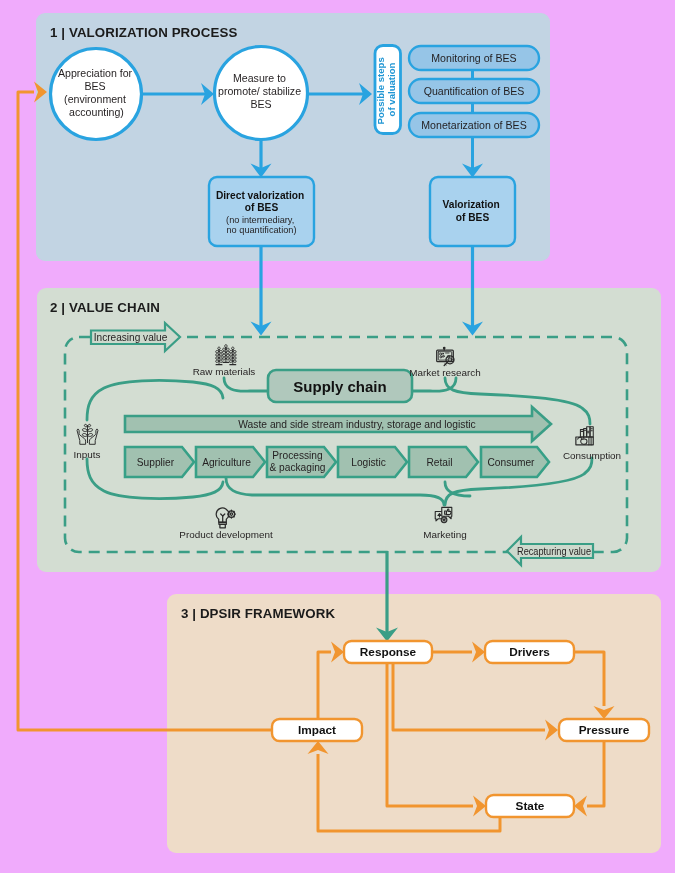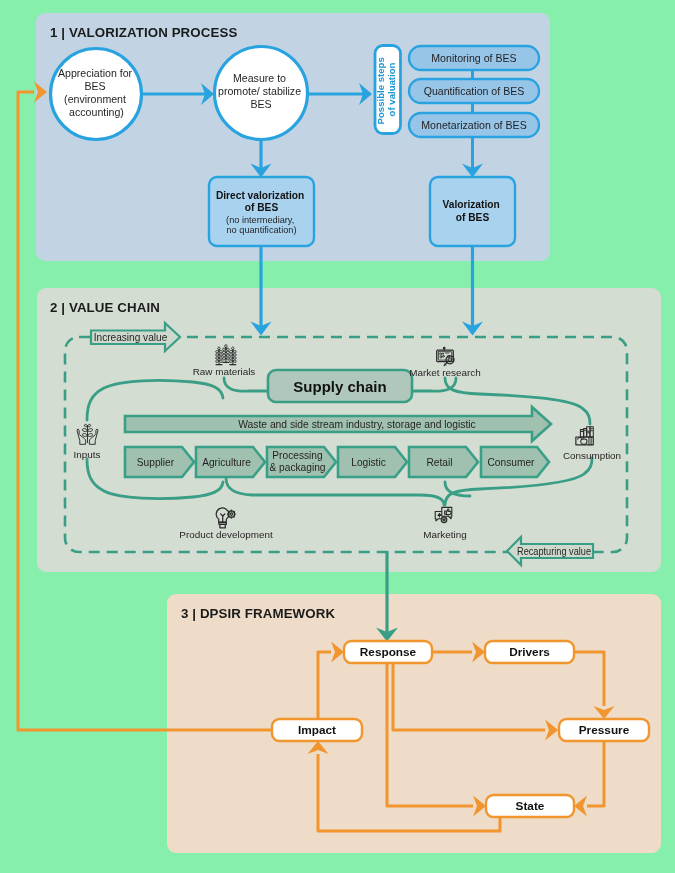--- a/index.html
+++ b/index.html
@@ -1,17 +1,17 @@
 <!DOCTYPE html>
 <html><head>
 <meta charset="utf-8">
 <style>
   html,body{margin:0;padding:0;background:#ece9e4;}
   body{width:675px;height:873px;font-family:"Liberation Sans",sans-serif;overflow:hidden;}
-  #root{position:relative;width:675px;height:873px;background:#86efac;}
+  #root{position:relative;width:675px;height:873px;background:#f0abfc;}
   svg#scene{position:absolute;left:0;top:0;}
   text{font-family:"Liberation Sans",sans-serif;fill:#231f20;}
   .panel-title{font-size:13.3px;font-weight:bold;fill:#1b1b1b;letter-spacing:0.1px;}
   .c-txt{font-size:10.6px;}
   .bx-b{font-size:10.2px;font-weight:bold;fill:#111;}
   .bx-s{font-size:9.2px;}
   .step-txt{font-size:10.6px;}
   .vert-txt{font-size:9.6px;font-weight:bold;fill:#2196d4;}
   .icn-lbl{font-size:9.9px;}
   .chev-txt{font-size:10.2px;}

